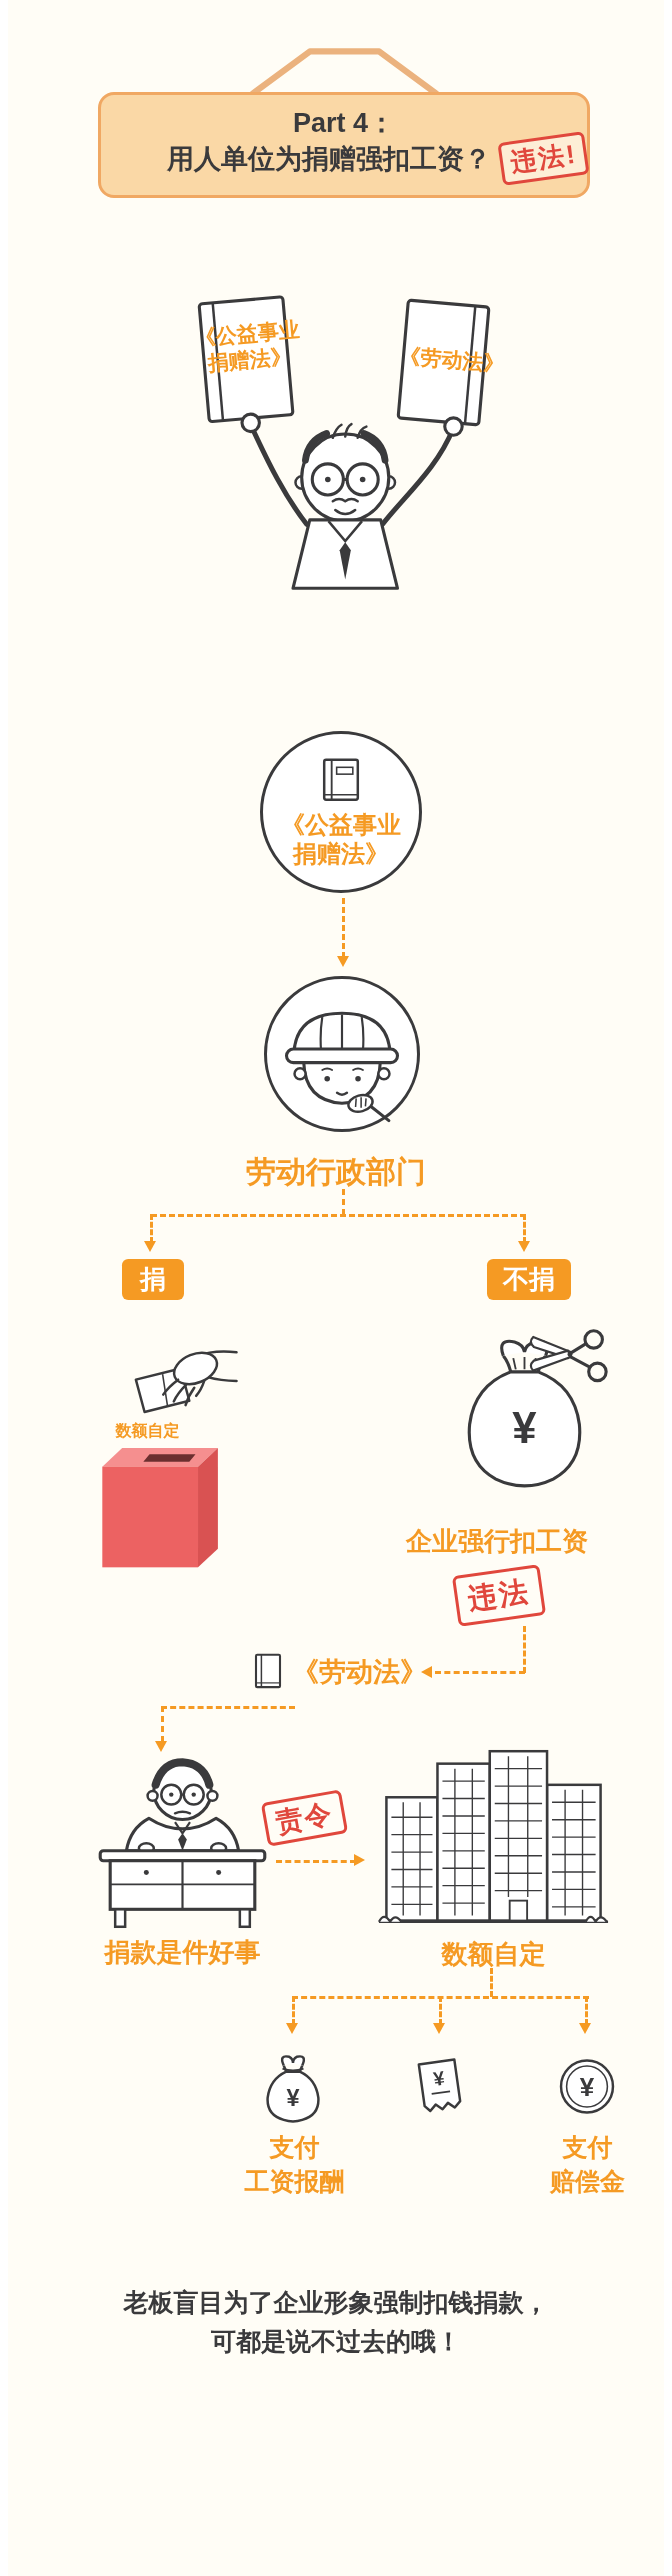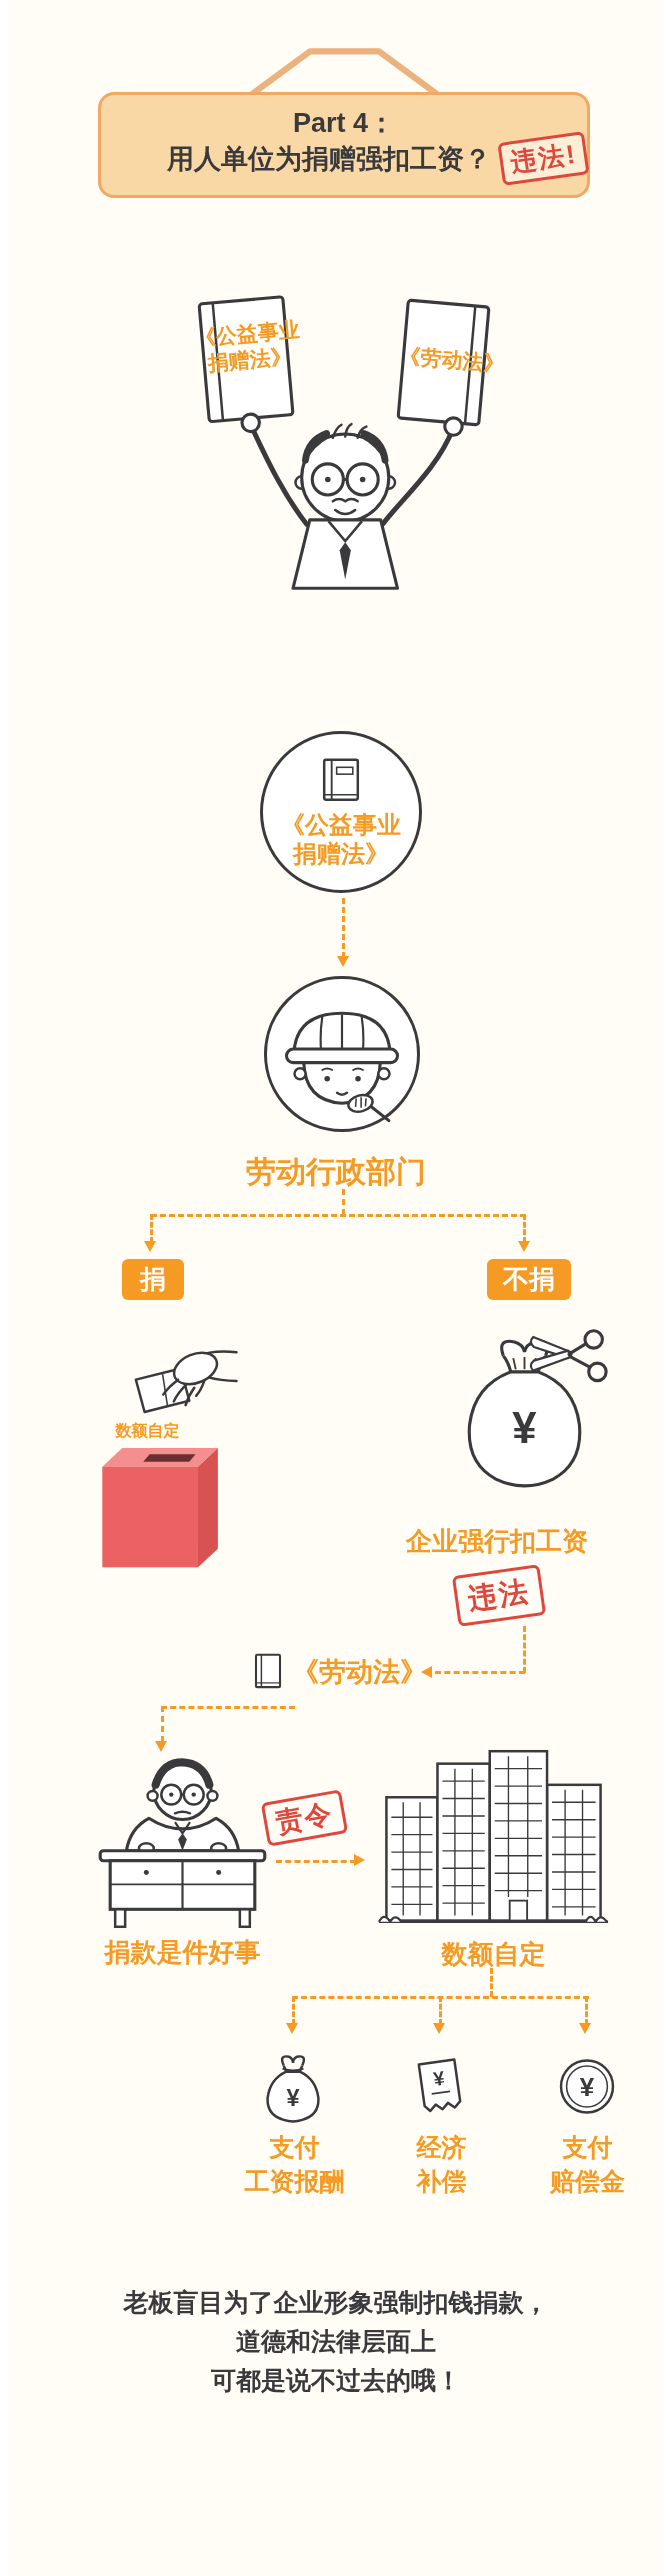--- a/index.html
+++ b/index.html
@@ -258,29 +258,24 @@
   <svg class="abs" style="left:545px;top:2049px;" width="68" height="75" viewBox="0 0 110 120">
     <circle cx="55" cy="60" r="42" fill="#fff" stroke="#3A3A3C" stroke-width="4"></circle>
     <circle cx="55" cy="60" r="33" fill="none" stroke="#3A3A3C" stroke-width="2.5"></circle>
     <text x="55" y="76" font-size="42" font-weight="bold" fill="#3A3A3C" text-anchor="middle" font-family="Liberation Sans, DejaVu Sans, sans-serif">¥</text>
   </svg>
 
   <div class="olabel" style="left:212px;top:2130px;width:149px;font-size:25px;line-height:34px;">
     <div>支付</div>
     <div>工资报酬</div>
   </div>
-  <div class="olabel" style="left:359px;top:2130px;width:149px;font-size:25px;line-height:34px;">
-    <div>经济</div>
-    <div>补偿</div>
-  </div>
   <div class="olabel" style="left:505px;top:2130px;width:149px;font-size:25px;line-height:34px;">
     <div>支付</div>
     <div>赔偿金</div>
   </div>
 
   <div class="footer">
     <div>老板盲目为了企业形象强制扣钱捐款，</div>
-    <div>道德和法律层面上</div>
     <div>可都是说不过去的哦！</div>
   </div>
 
 </div>
 
 
 </body></html>

